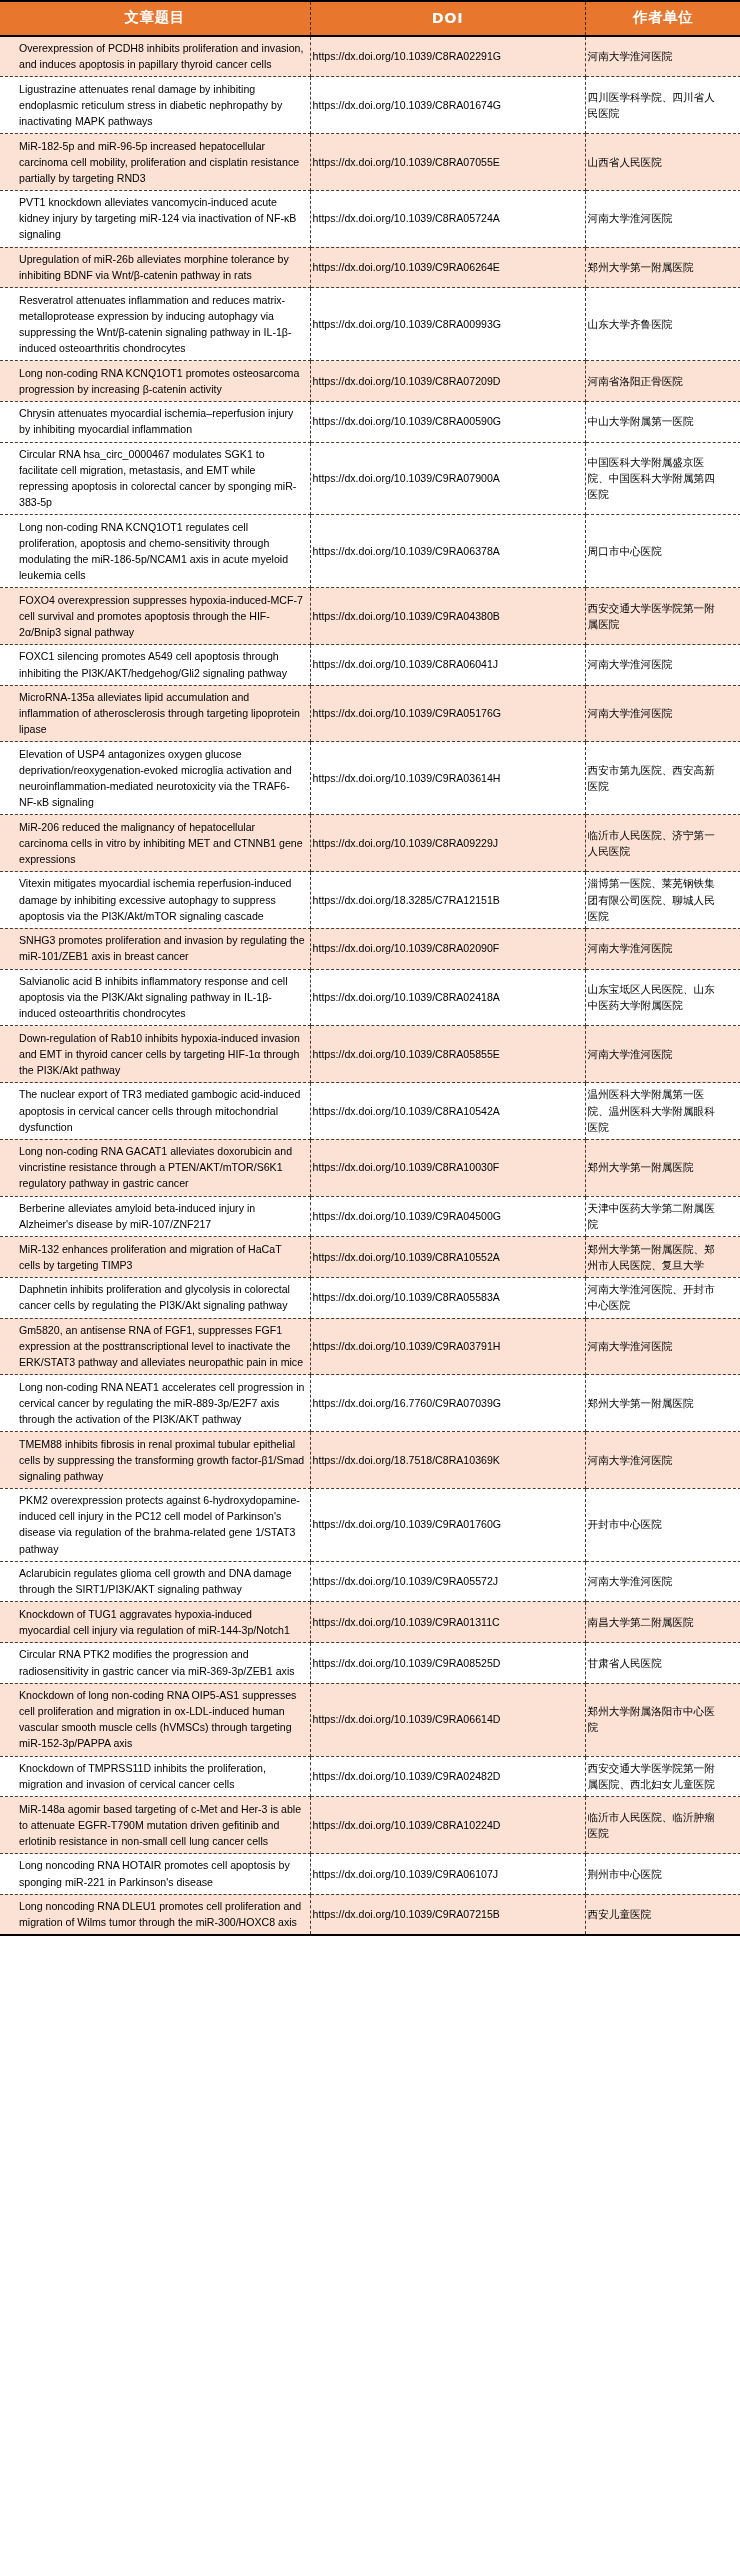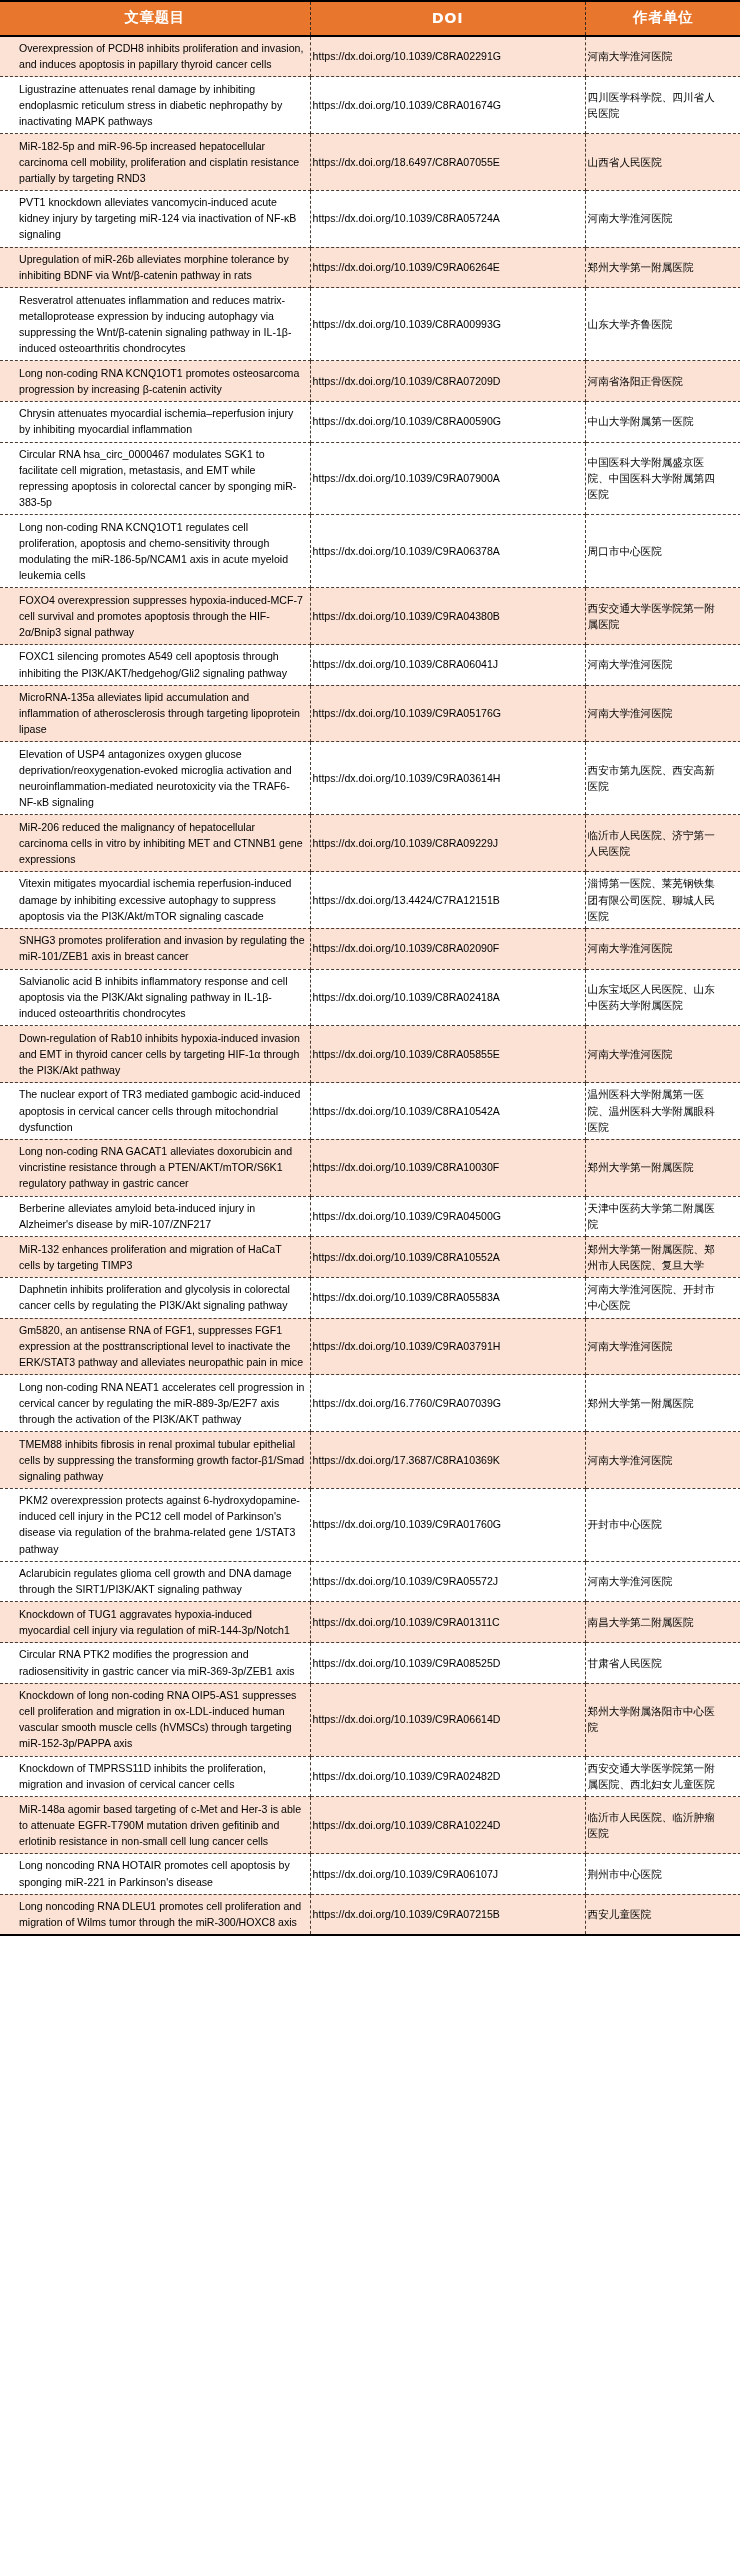--- a/index.html
+++ b/index.html
@@ -139,21 +139,21 @@
           <td class="col-doi">https://dx.doi.org/10.1039/C8RA02291G</td>
           <td class="col-affil">河南大学淮河医院</td>
         </tr>
         <tr class="even">
           <td class="col-title">Ligustrazine attenuates renal damage by inhibiting endoplasmic reticulum stress in diabetic nephropathy by inactivating MAPK pathways</td>
           <td class="col-doi">https://dx.doi.org/10.1039/C8RA01674G</td>
           <td class="col-affil">四川医学科学院、四川省人民医院</td>
         </tr>
         <tr class="odd">
           <td class="col-title">MiR-182-5p and miR-96-5p increased hepatocellular carcinoma cell mobility, proliferation and cisplatin resistance partially by targeting RND3</td>
-          <td class="col-doi">https://dx.doi.org/18.6497/C8RA07055E</td>
+          <td class="col-doi">https://dx.doi.org/10.1039/C8RA07055E</td>
           <td class="col-affil">山西省人民医院</td>
         </tr>
         <tr class="even">
           <td class="col-title">PVT1 knockdown alleviates vancomycin-induced acute kidney injury by targeting miR-124 via inactivation of NF-κB signaling</td>
           <td class="col-doi">https://dx.doi.org/10.1039/C8RA05724A</td>
           <td class="col-affil">河南大学淮河医院</td>
         </tr>
         <tr class="odd">
           <td class="col-title">Upregulation of miR-26b alleviates morphine tolerance by inhibiting BDNF via Wnt/β-catenin pathway in rats</td>
           <td class="col-doi">https://dx.doi.org/10.1039/C9RA06264E</td>
@@ -204,21 +204,21 @@
           <td class="col-doi">https://dx.doi.org/10.1039/C9RA03614H</td>
           <td class="col-affil">西安市第九医院、西安高新医院</td>
         </tr>
         <tr class="odd">
           <td class="col-title">MiR-206 reduced the malignancy of hepatocellular carcinoma cells in vitro by inhibiting MET and CTNNB1 gene expressions</td>
           <td class="col-doi">https://dx.doi.org/10.1039/C8RA09229J</td>
           <td class="col-affil">临沂市人民医院、济宁第一人民医院</td>
         </tr>
         <tr class="even">
           <td class="col-title">Vitexin mitigates myocardial ischemia reperfusion-induced damage by inhibiting excessive autophagy to suppress apoptosis via the PI3K/Akt/mTOR signaling cascade</td>
-          <td class="col-doi">https://dx.doi.org/13.4424/C7RA12151B</td>
+          <td class="col-doi">https://dx.doi.org/18.3285/C7RA12151B</td>
           <td class="col-affil">淄博第一医院、莱芜钢铁集团有限公司医院、聊城人民医院</td>
         </tr>
         <tr class="odd">
           <td class="col-title">SNHG3 promotes proliferation and invasion by regulating the miR-101/ZEB1 axis in breast cancer</td>
           <td class="col-doi">https://dx.doi.org/10.1039/C8RA02090F</td>
           <td class="col-affil">河南大学淮河医院</td>
         </tr>
         <tr class="even">
           <td class="col-title">Salvianolic acid B inhibits inflammatory response and cell apoptosis via the PI3K/Akt signaling pathway in IL-1β-induced osteoarthritis chondrocytes</td>
           <td class="col-doi">https://dx.doi.org/10.1039/C8RA02418A</td>
@@ -259,21 +259,21 @@
           <td class="col-doi">https://dx.doi.org/10.1039/C9RA03791H</td>
           <td class="col-affil">河南大学淮河医院</td>
         </tr>
         <tr class="even">
           <td class="col-title">Long non-coding RNA NEAT1 accelerates cell progression in cervical cancer by regulating the miR-889-3p/E2F7 axis through the activation of the PI3K/AKT pathway</td>
           <td class="col-doi">https://dx.doi.org/16.7760/C9RA07039G</td>
           <td class="col-affil">郑州大学第一附属医院</td>
         </tr>
         <tr class="odd">
           <td class="col-title">TMEM88 inhibits fibrosis in renal proximal tubular epithelial cells by suppressing the transforming growth factor-β1/Smad signaling pathway</td>
-          <td class="col-doi">https://dx.doi.org/17.3687/C8RA10369K</td>
+          <td class="col-doi">https://dx.doi.org/18.7518/C8RA10369K</td>
           <td class="col-affil">河南大学淮河医院</td>
         </tr>
         <tr class="even">
           <td class="col-title">PKM2 overexpression protects against 6-hydroxydopamine-induced cell injury in the PC12 cell model of Parkinson's disease via regulation of the brahma-related gene 1/STAT3 pathway</td>
           <td class="col-doi">https://dx.doi.org/10.1039/C9RA01760G</td>
           <td class="col-affil">开封市中心医院</td>
         </tr>
         <tr class="even">
           <td class="col-title">Aclarubicin regulates glioma cell growth and DNA damage through the SIRT1/PI3K/AKT signaling pathway</td>
           <td class="col-doi">https://dx.doi.org/10.1039/C9RA05572J</td>

